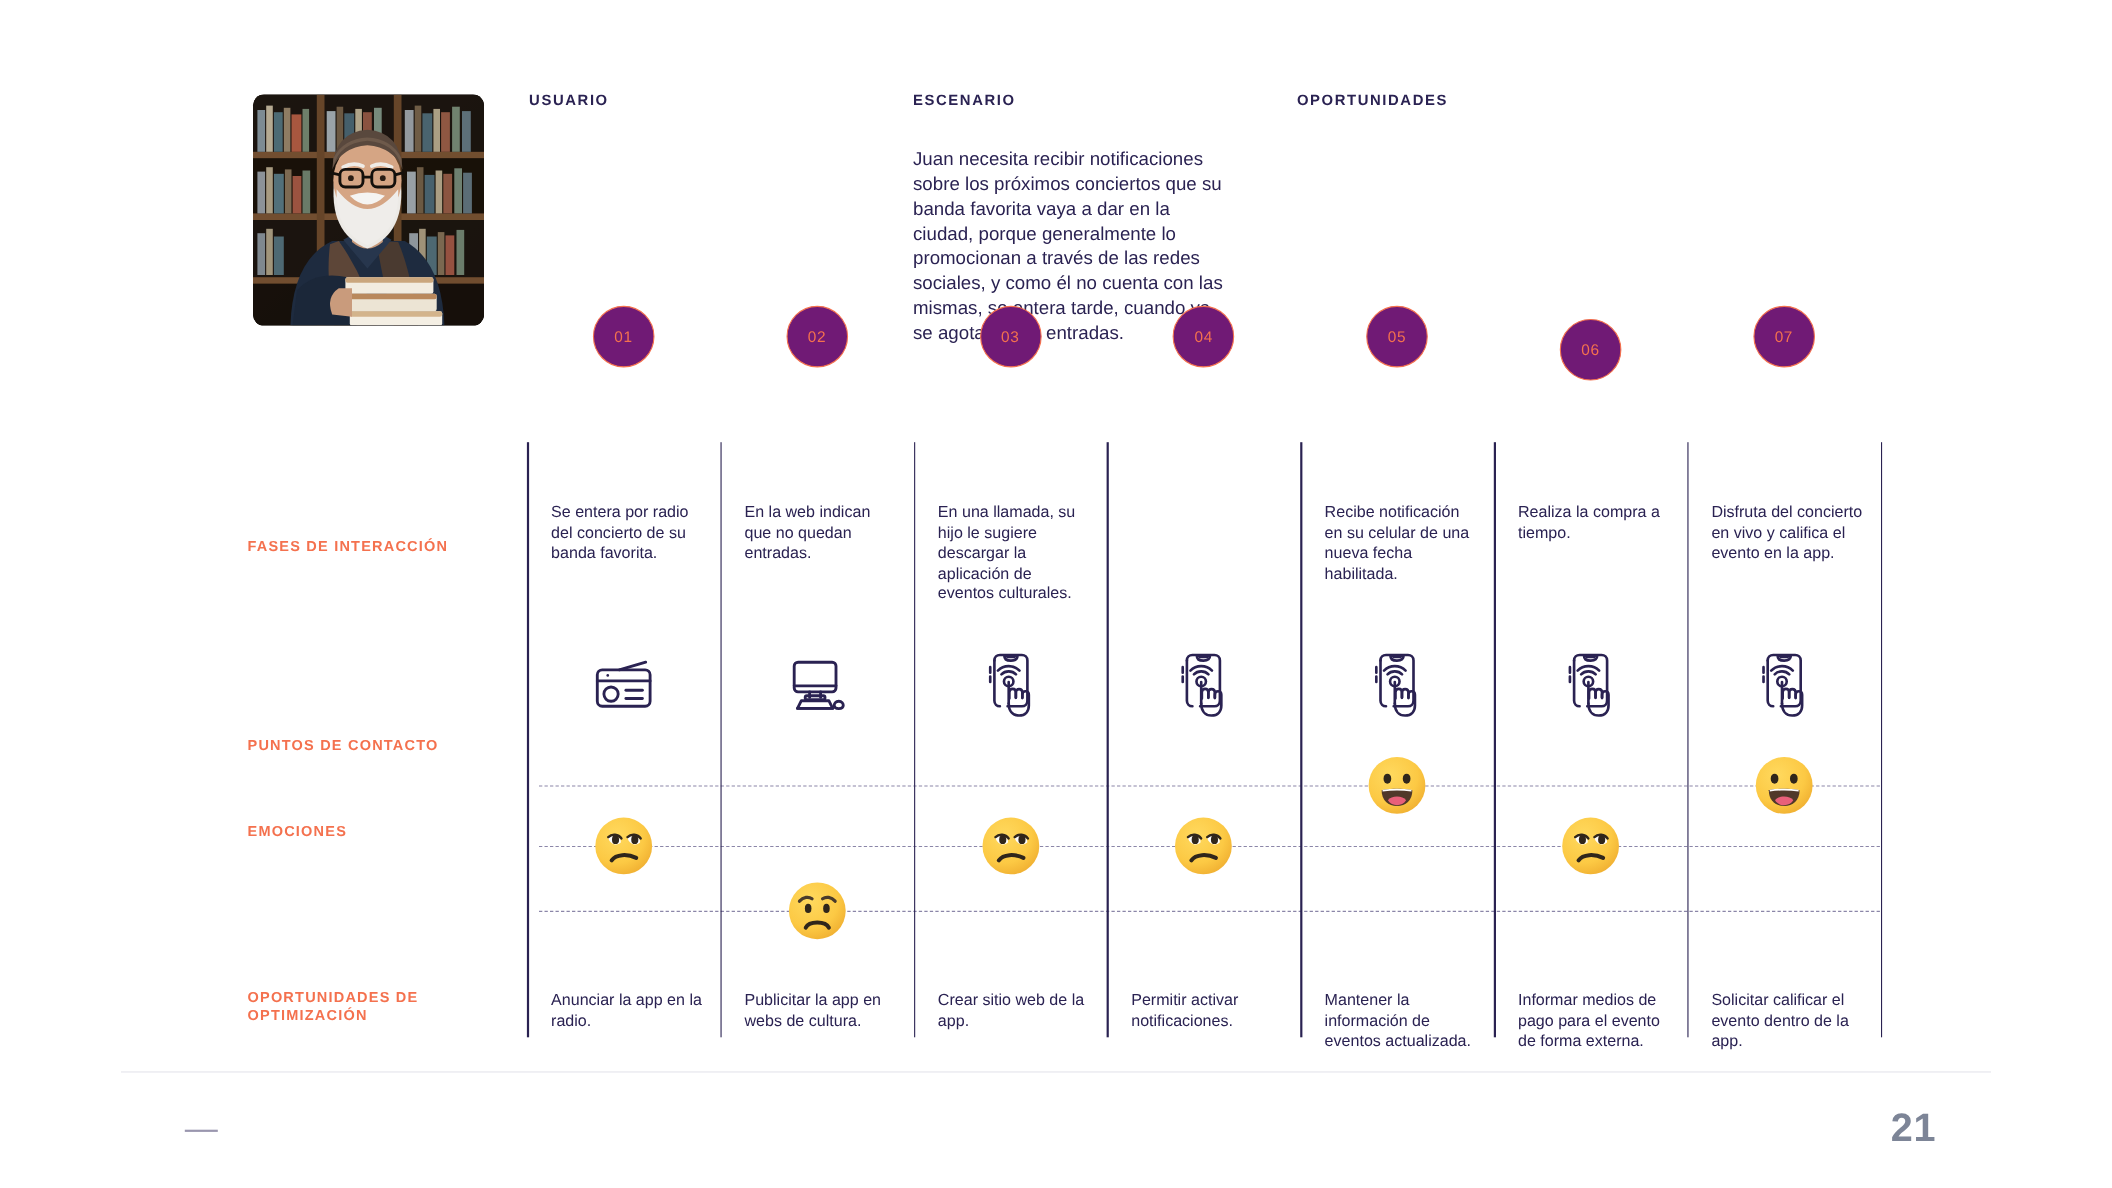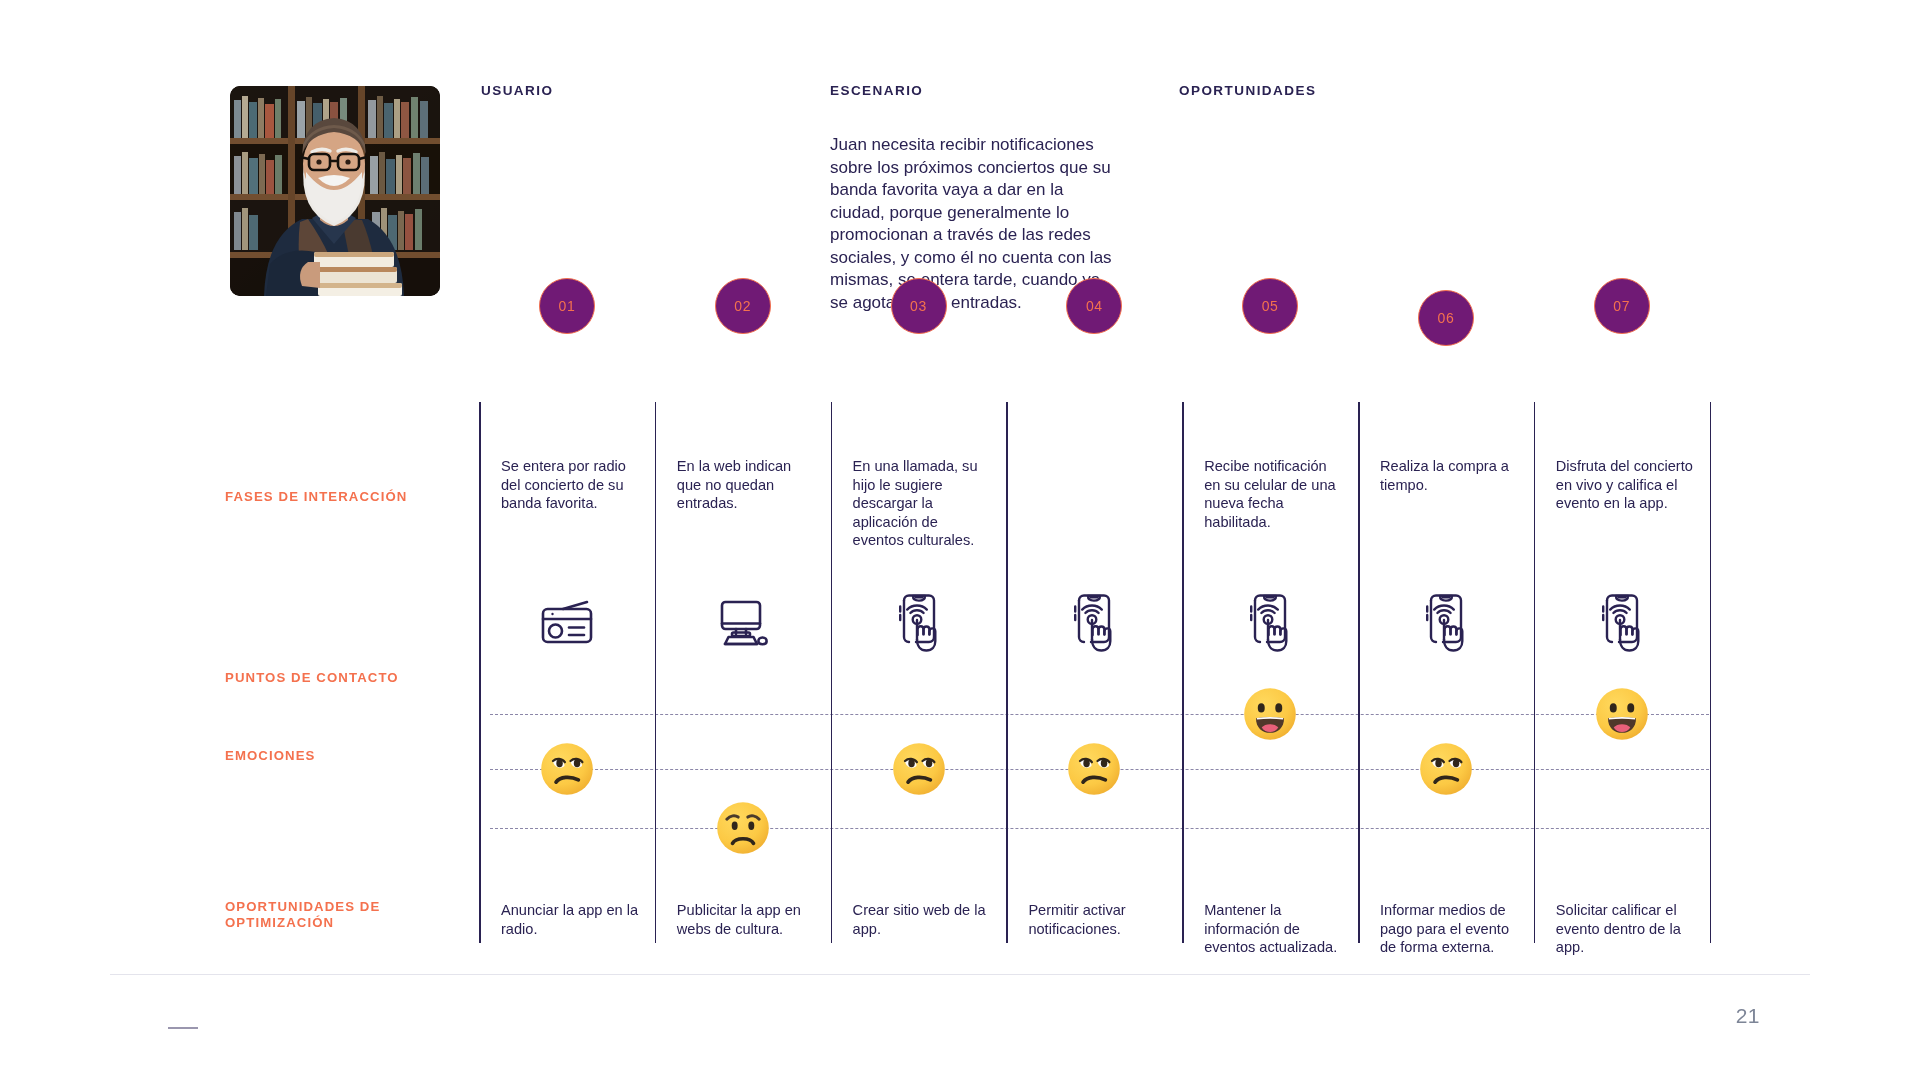--- a/index.html
+++ b/index.html
@@ -151,22 +151,22 @@
     left: 168px;
     top: 1027px;
     width: 30px;
     height: 2px;
     background: #9a96ae;
   }
   #page-number {
     position: absolute;
     right: 160px;
     top: 1004px;
-    font-size: 21px;
-    font-weight: 400;
+    font-size: 36px;
+    font-weight: 700;
     color: #7d8597;
     letter-spacing: 0.5px;
   }
 </style>
 </head>
 <body>
 
 <div id="page">
 
   <div id="persona-photo">

